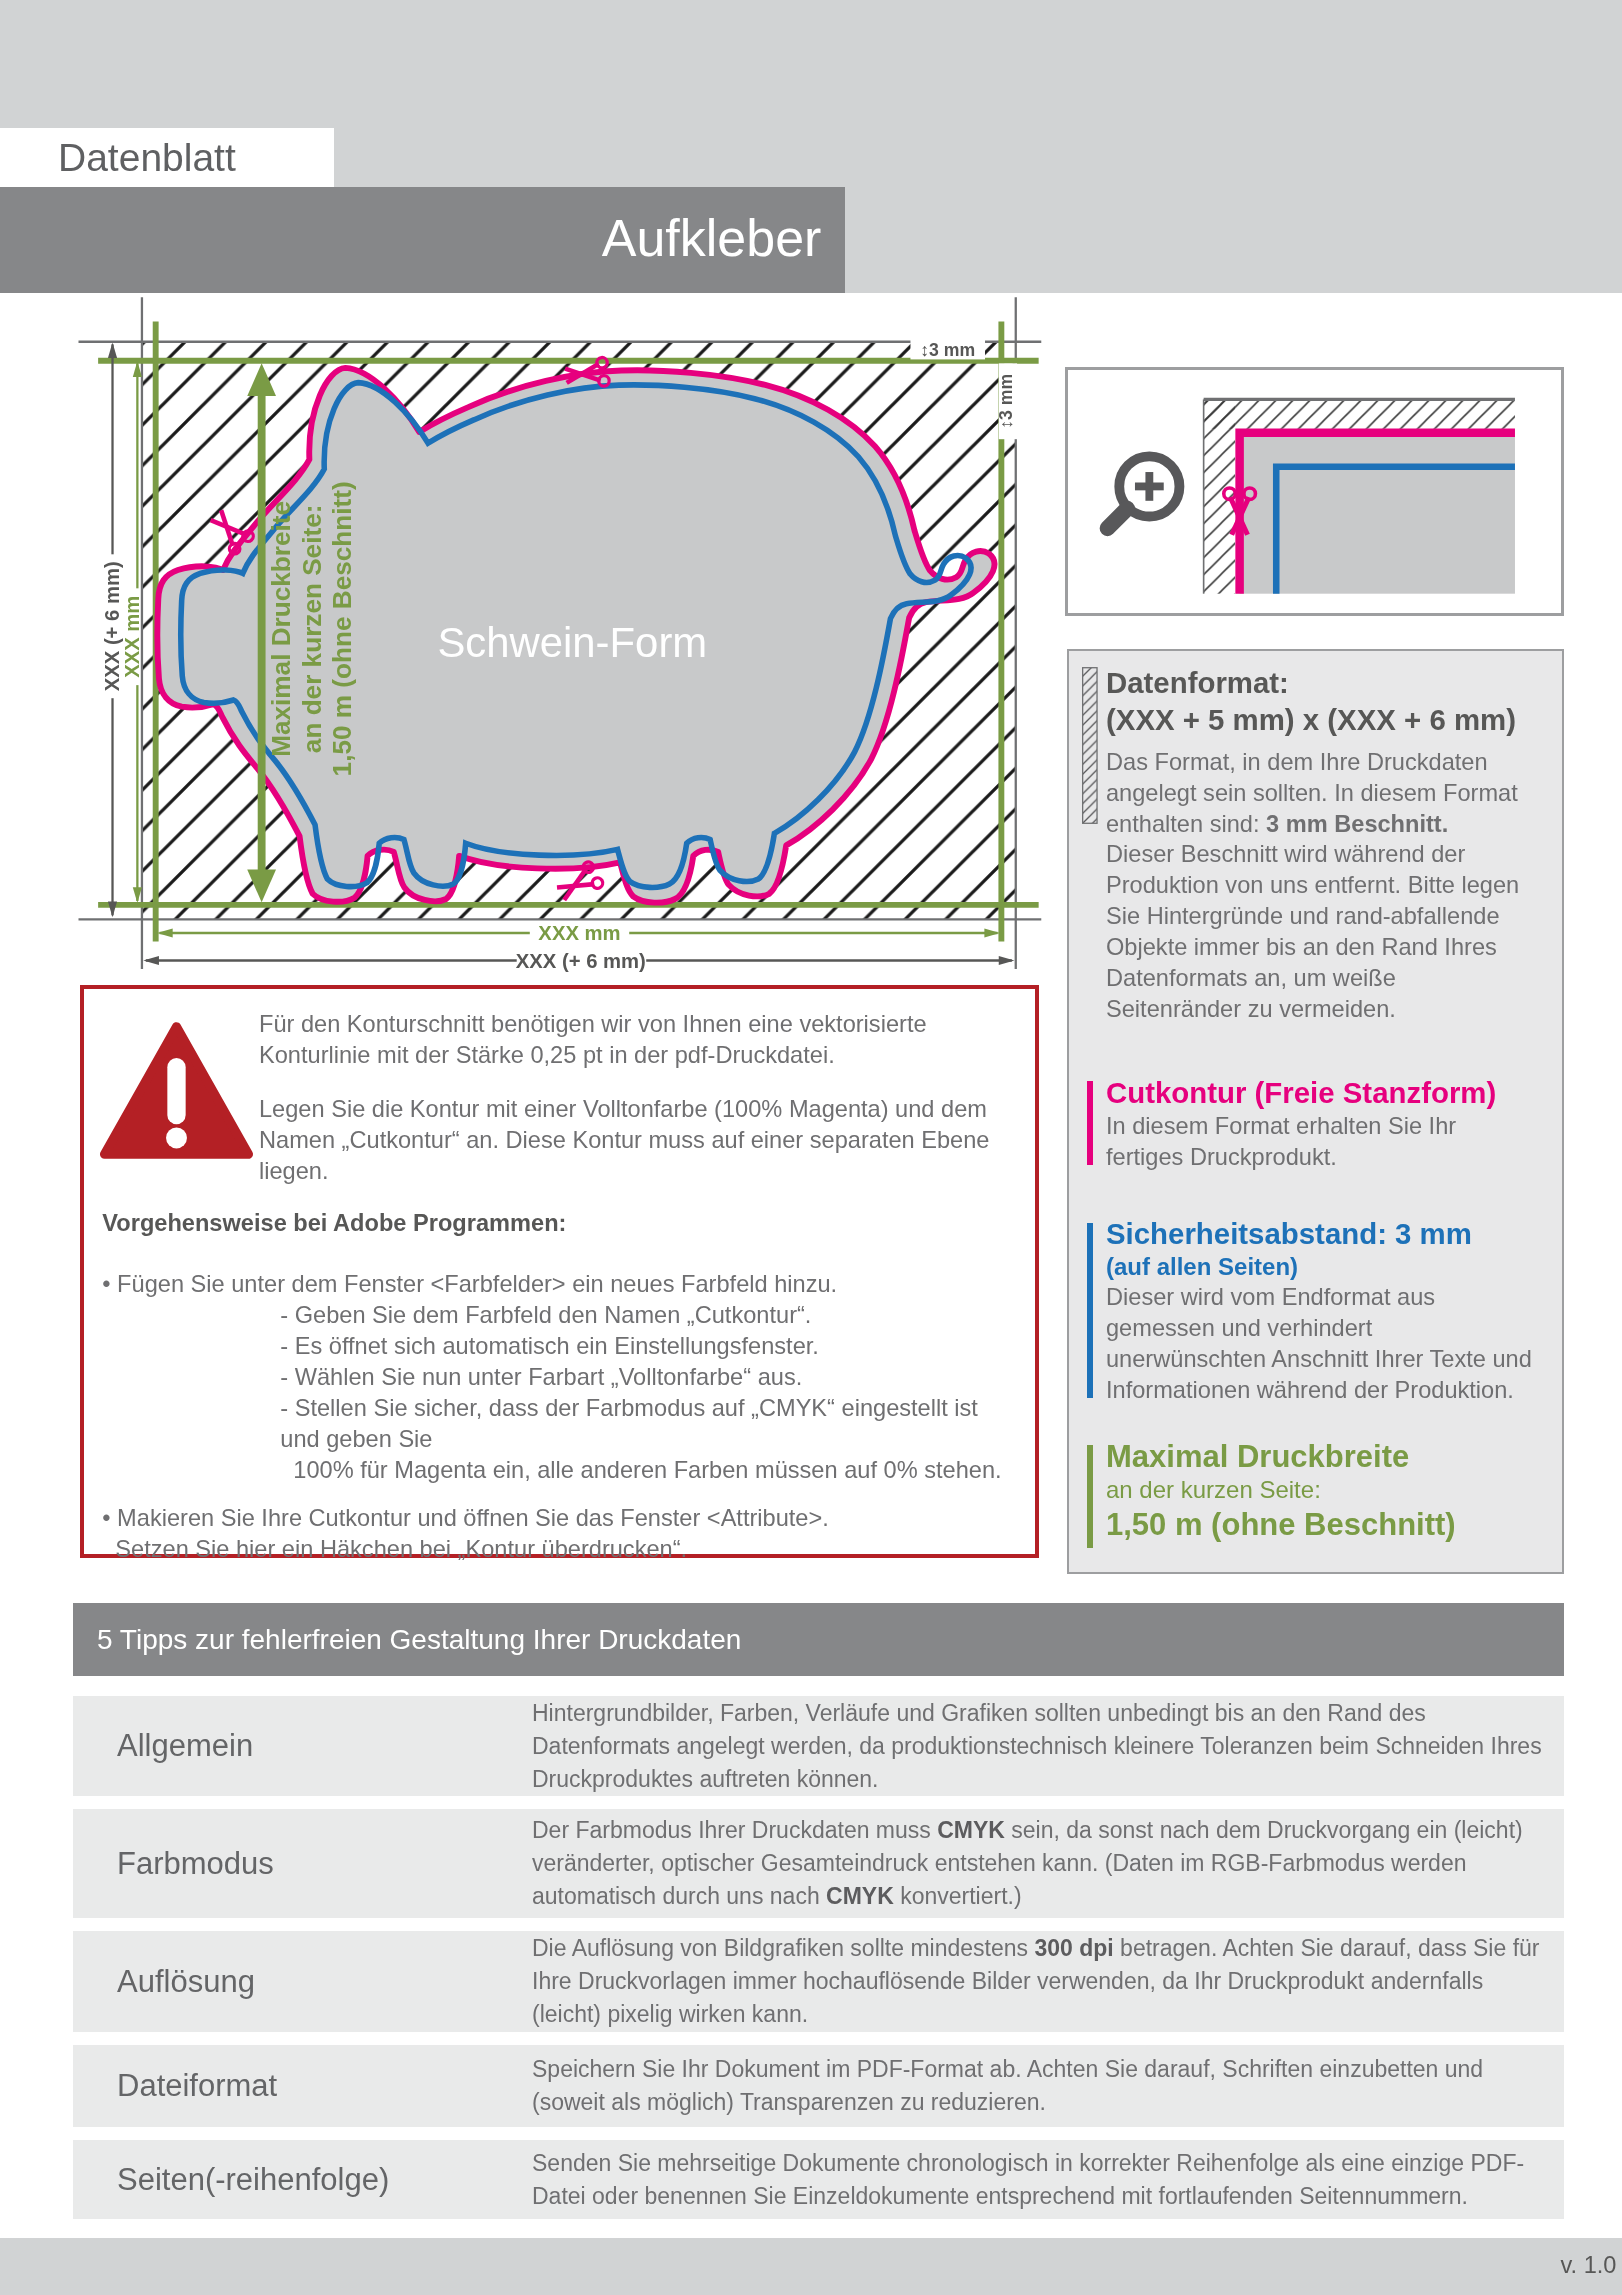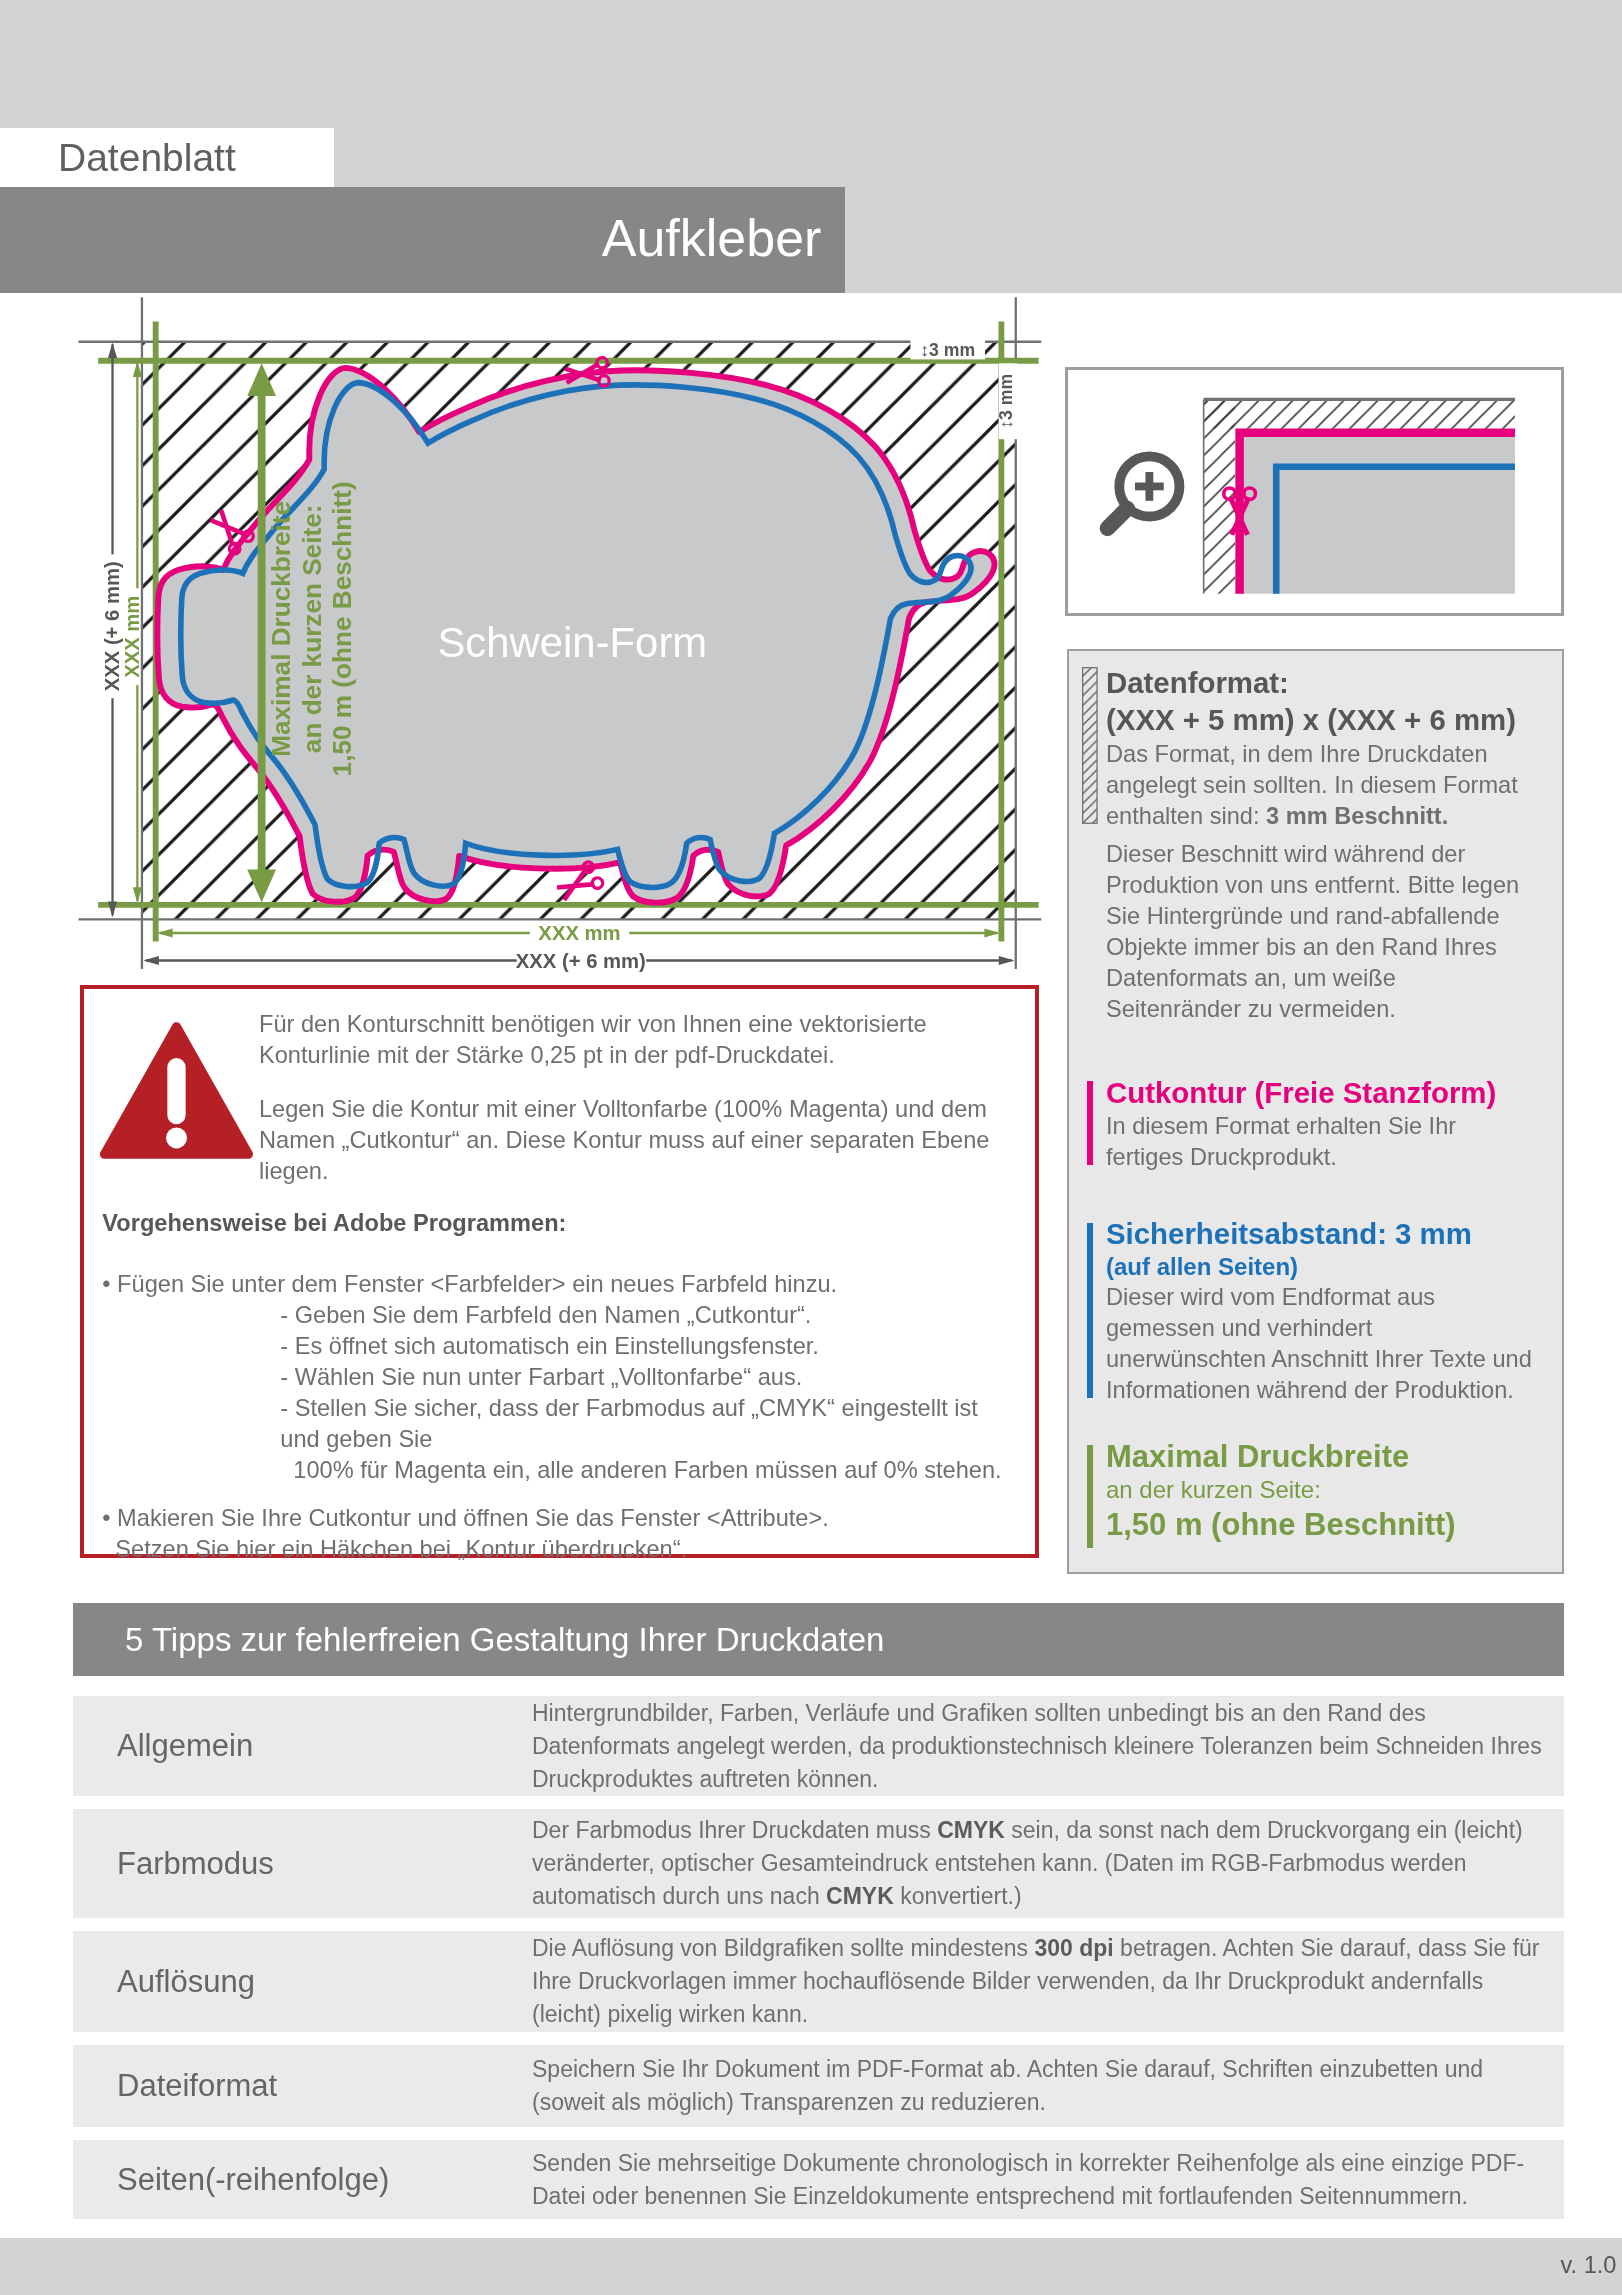--- a/index.html
+++ b/index.html
@@ -40,21 +40,21 @@
   .wb-head{position:absolute;left:18.3px;top:221px;font-size:23.6px;font-weight:bold;color:#575756;}
   .wb-list{position:absolute;left:18.3px;top:280px;width:910px;font-size:23.6px;color:#6f6f71;}
   .wb-list div{line-height:31px;}
   .ind1{padding-left:178px;}
   .ind2{padding-left:191px;}
   .ind3{padding-left:13px;}
   .gap-top{margin-top:17px;}
 
   
   .tips-band{left:73px;top:1603px;width:1491px;height:73px;background:#868789;}
-  .tips-band span{display:block;padding-left:52px;line-height:73px;font-size:33px;color:#ffffff;border-radius:25px;}
+  .tips-band span{display:block;padding-left:24px;line-height:73px;font-size:28px;color:#ffffff;border-radius:25px;}
   .tip-row{left:73px;width:1491px;background:#e9eaea;}
   .tip-label{position:absolute;left:44px;top:0;height:100%;display:flex;align-items:center;
              font-size:31px;color:#646567;}
   .tip-text{position:absolute;left:459px;top:0;height:100%;width:1021px;display:flex;align-items:center;
             font-size:23px;line-height:33px;color:#6f6f71;}
   .tip-text b{color:#5c5c5e;}
 
   
   .page-footer{left:0;top:2238px;width:1623px;height:58px;background:#d1d3d4;text-align:right;}
   .page-footer span{display:block;padding-right:6.5px;line-height:55px;font-size:23.6px;color:#575756;}
@@ -221,21 +221,21 @@
         <pattern id="hatch3" width="15" height="15" patternUnits="userSpaceOnUse">
           <path d="M0,15 L15,0 M-4,4 L4,-4 M11,19 L19,11" stroke="#58585a" stroke-width="2" fill="none"></path>
         </pattern>
       </defs>
       <rect x="1" y="1" width="22" height="238" fill="url(#hatch3)" stroke="#6f7072" stroke-width="2"></rect>
     </svg>
 
     <div class="blk" style="top:13px;">
       <div class="ip-title">Datenformat:</div>
       <div class="ip-title">(XXX + 5 mm) x (XXX + 6 mm)</div>
-      <div class="ip-body" style="margin-top:1px;"><span>Das Format, in dem Ihre Druckdaten angelegt sein sollten. In diesem Format enthalten sind: </span><b>3 mm Beschnitt.</b></div>
+      <div class="ip-body" style="margin-top:9px;"><span>Das Format, in dem Ihre Druckdaten angelegt sein sollten. In diesem Format enthalten sind: </span><b>3 mm Beschnitt.</b></div>
     </div>
 
     <div class="blk ip-body" style="top:188px;">Dieser Beschnitt wird während der Produktion von uns entfernt. Bitte legen Sie Hintergründe und rand-abfallende Objekte immer bis an den Rand Ihres Datenformats an, um weiße Seitenränder zu vermeiden.</div>
 
     <div class="bar m" style="left:17.7px;top:430px;height:84px;"></div>
     <div class="blk" style="top:423px;">
       <div class="ip-title t-magenta">Cutkontur (Freie Stanzform)</div>
       <div class="ip-body">In diesem Format erhalten Sie Ihr fertiges Druckprodukt.</div>
     </div>
 

